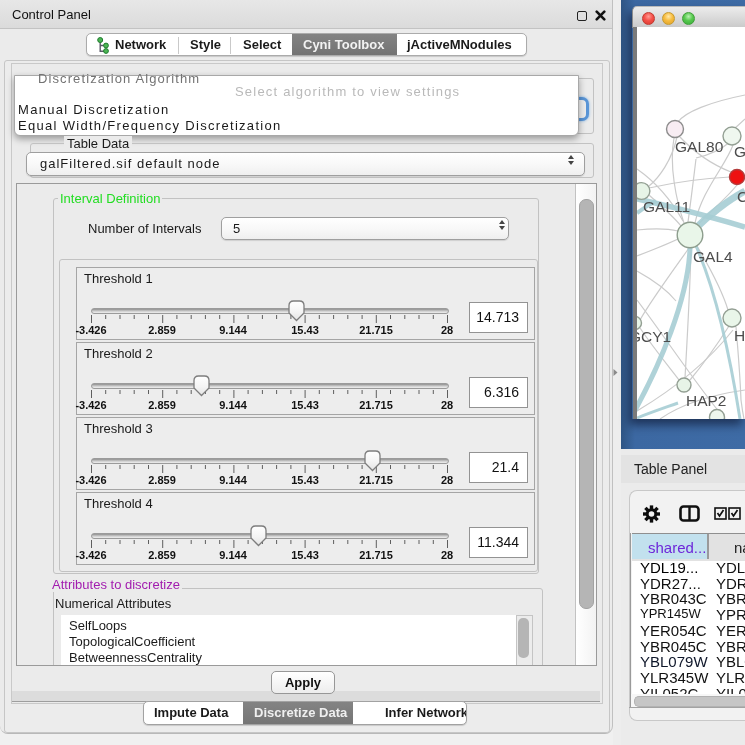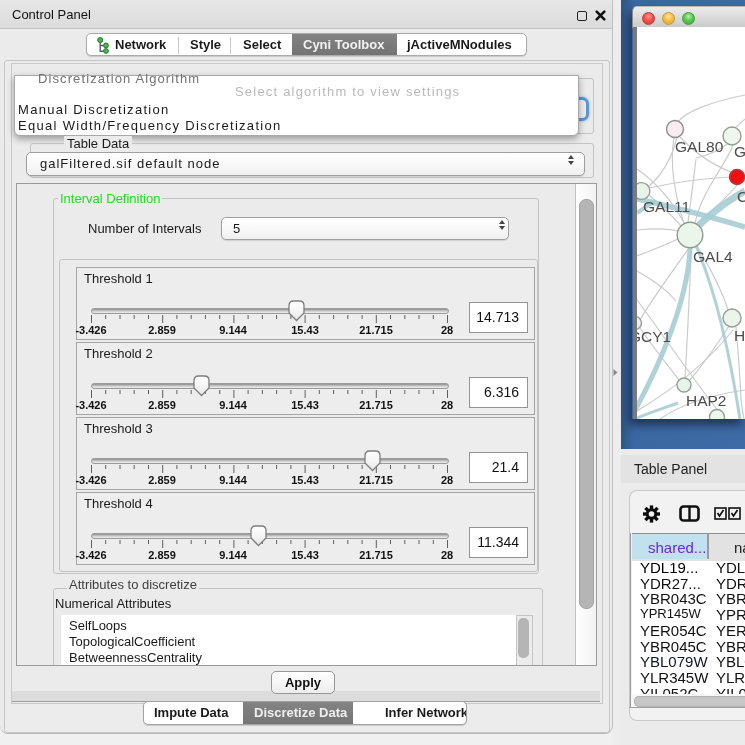--- a/index.html
+++ b/index.html
@@ -280,21 +280,21 @@
 <div class="abs panelTick" style="left:44px;top:365px;width:60px;text-align:center;">-3.426</div>
 <div class="abs panelTick" style="left:115px;top:365px;width:60px;text-align:center;">2.859</div>
 <div class="abs panelTick" style="left:186px;top:365px;width:60px;text-align:center;">9.144</div>
 <div class="abs panelTick" style="left:258px;top:365px;width:60px;text-align:center;">15.43</div>
 <div class="abs panelTick" style="left:329px;top:365px;width:60px;text-align:center;">21.715</div>
 <div class="abs panelTick" style="left:400px;top:365px;width:60px;text-align:center;">28</div>
 <div class="abs" style="left:452px;top:343px;width:49px;height:29px;background:#ffffff;border:1px solid #939393;
      font-size:14px;color:#111;text-align:right;line-height:29px;padding-right:8px;">11.344</div>
 
 <div class="abs etched" style="left:36px;top:404px;width:488px;height:120px;"></div>
-<div class="abs lbl" style="left:50px;top:393px;color:#404040;background:#ebebeb;padding:0 2px;">Attributes to discretize</div>
+<div class="abs lbl" style="left:33px;top:393px;color:#a21caf;background:#ebebeb;padding:0 2px;">Attributes to discretize</div>
 <div class="abs lbl bold" style="left:38px;top:412px;">Numerical Attributes</div>
 <div class="abs" style="left:44px;top:431px;width:455px;height:60px;background:#ffffff;"></div>
 <div class="abs lbl" style="left:52px;top:434px;">SelfLoops</div>
 <div class="abs lbl" style="left:52px;top:450px;">TopologicalCoefficient</div>
 <div class="abs lbl" style="left:52px;top:466px;">BetweennessCentrality</div>
 <div class="abs" style="left:499px;top:431px;width:15px;height:60px;background:#ececec;border:1px solid #c4c4c4;"></div>
 <div class="abs" style="left:501px;top:434px;width:11px;height:40px;background:#b5b5b5;border-radius:5px;"></div>
 
 <div class="abs" style="left:558px;top:0;width:21px;height:481px;background:linear-gradient(90deg,#ffffff,#f2f2f2);border-left:1px solid #c2c2c2;"></div>
 <div class="abs" style="left:562px;top:15px;width:13px;height:408px;background:#b5b5b5;border:1px solid #a2a2a2;border-radius:7px;"></div>

